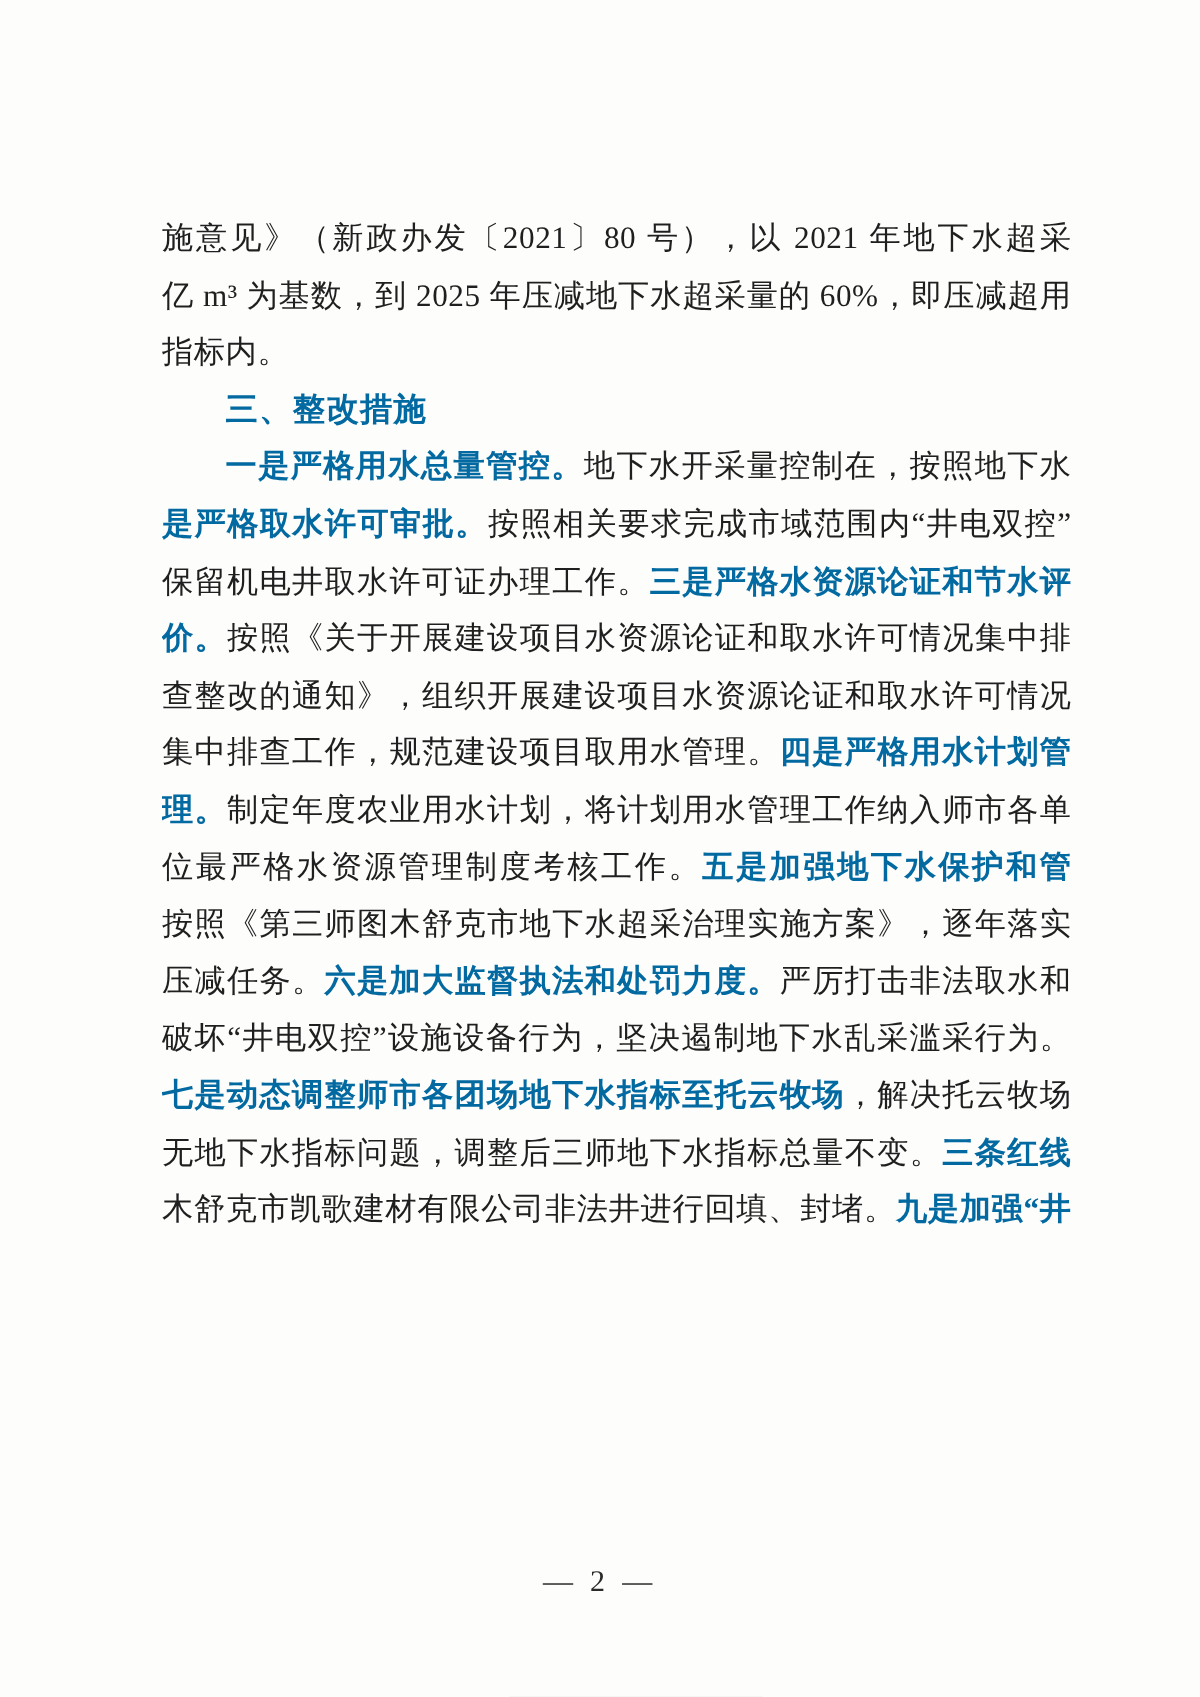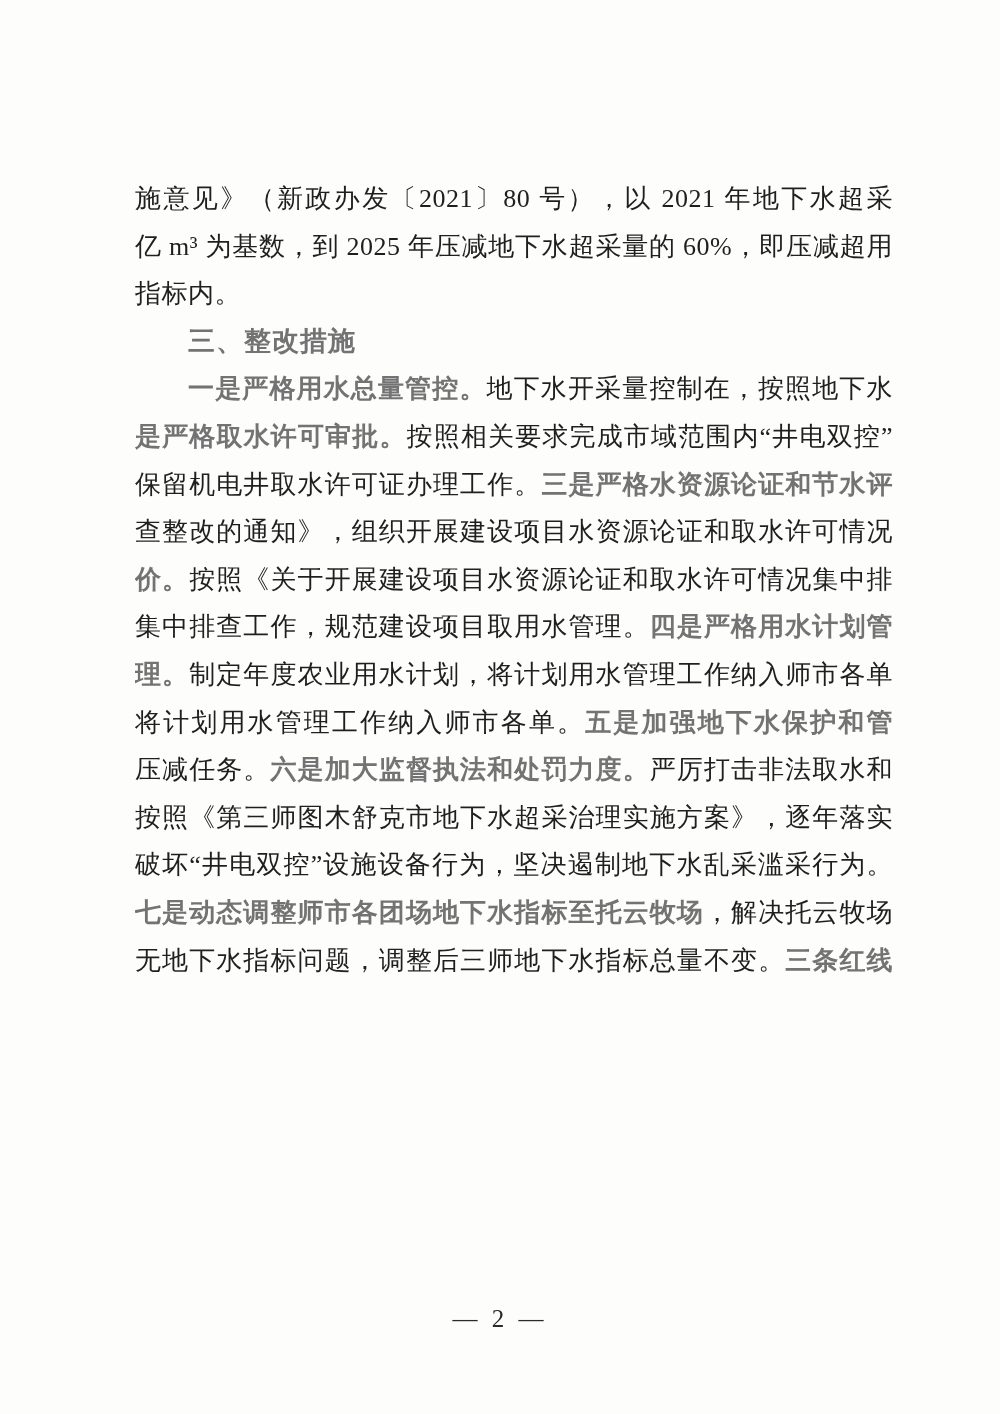--- a/index.html
+++ b/index.html
@@ -35,21 +35,21 @@
       text-align: justify;
       text-align-last: justify;
       text-justify: inter-character;
       overflow: hidden;
       height: 47.6px;
     }
     .line.indent {
       text-indent: 53px;
     }
     .seg { font-weight: normal; }
-    .seg.bold { font-weight: 700; color: #737373; }
+    .seg.bold { font-weight: 700; color: #0369a1; }
     .line.heading .seg.bold {
       font-family: "Liberation Sans", "DejaVu Sans", sans-serif;
       font-size: 27px;
       letter-spacing: 1px;
     }
     .footer {
       position: absolute;
       left: 0;
       top: 1305px;
       width: 1000px;
@@ -64,25 +64,26 @@
 
 <div class="page">
   <div class="doc-body" id="doc-body">
       <div class="line full"><span class="seg">施意见》（新政办发〔2021〕80 号），以 2021 年地下水超采 0.97</span></div>
       <div class="line full"><span class="seg">亿 m³ 为基数，到 2025 年压减地下水超采量的 60%，即压减超用</span></div>
       <div class="line"><span class="seg">指标内。</span></div>
       <div class="line indent heading"><span class="seg bold">三、整改措施</span></div>
       <div class="line full indent"><span class="seg bold">一是严格用水总量管控。</span><span class="seg">地下水开采量控制在，按照地下水</span></div>
       <div class="line full"><span class="seg bold">是严格取水许可审批。</span><span class="seg">按照相关要求完成市域范围内“井电双控”</span></div>
       <div class="line full"><span class="seg">保留机电井取水许可证办理工作。</span><span class="seg bold">三是严格水资源论证和节水评</span></div>
+      <div class="line full"><span class="seg bold">价。</span><span class="seg">按照《关于开展建设项目水资源论证和取水许可情况集中排</span></div>
       <div class="line full"><span class="seg">查整改的通知》，组织开展建设项目水资源论证和取水许可情况</span></div>
-      <div class="line full"><span class="seg bold">价。</span><span class="seg">按照《关于开展建设项目水资源论证和取水许可情况集中排</span></div>
       <div class="line full"><span class="seg">集中排查工作，规范建设项目取用水管理。</span><span class="seg bold">四是严格用水计划管</span></div>
       <div class="line full"><span class="seg bold">理。</span><span class="seg">制定年度农业用水计划，将计划用水管理工作纳入师市各单</span></div>
-      <div class="line full"><span class="seg">将计划用水管理工作纳入师市各单。</span><span class="seg bold">五是加强地下水保护和管理。</span></div>
+      <div class="line full"><span class="seg">位最严格水资源管理制度考核工作。</span><span class="seg bold">五是加强地下水保护和管理。</span></div>
+      <div class="line full"><span class="seg">按照《第三师图木舒克市地下水超采治理实施方案》，逐年落实</span></div>
       <div class="line full"><span class="seg">压减任务。</span><span class="seg bold">六是加大监督执法和处罚力度。</span><span class="seg">严厉打击非法取水和</span></div>
-      <div class="line full"><span class="seg">按照《第三师图木舒克市地下水超采治理实施方案》，逐年落实</span></div>
       <div class="line full"><span class="seg">破坏“井电双控”设施设备行为，坚决遏制地下水乱采滥采行为。</span></div>
       <div class="line full"><span class="seg bold">七是动态调整师市各团场地下水指标至托云牧场</span><span class="seg">，解决托云牧场</span></div>
       <div class="line full"><span class="seg">无地下水指标问题，调整后三师地下水指标总量不变。</span><span class="seg bold">三条红线</span></div>
+      <div class="line full"><span class="seg">木舒克市凯歌建材有限公司非法井进行回填、封堵。</span><span class="seg bold">九是加强“井</span></div>
     </div>
   <div class="footer">— 2 —</div>
 </div>
 
 </body></html>

